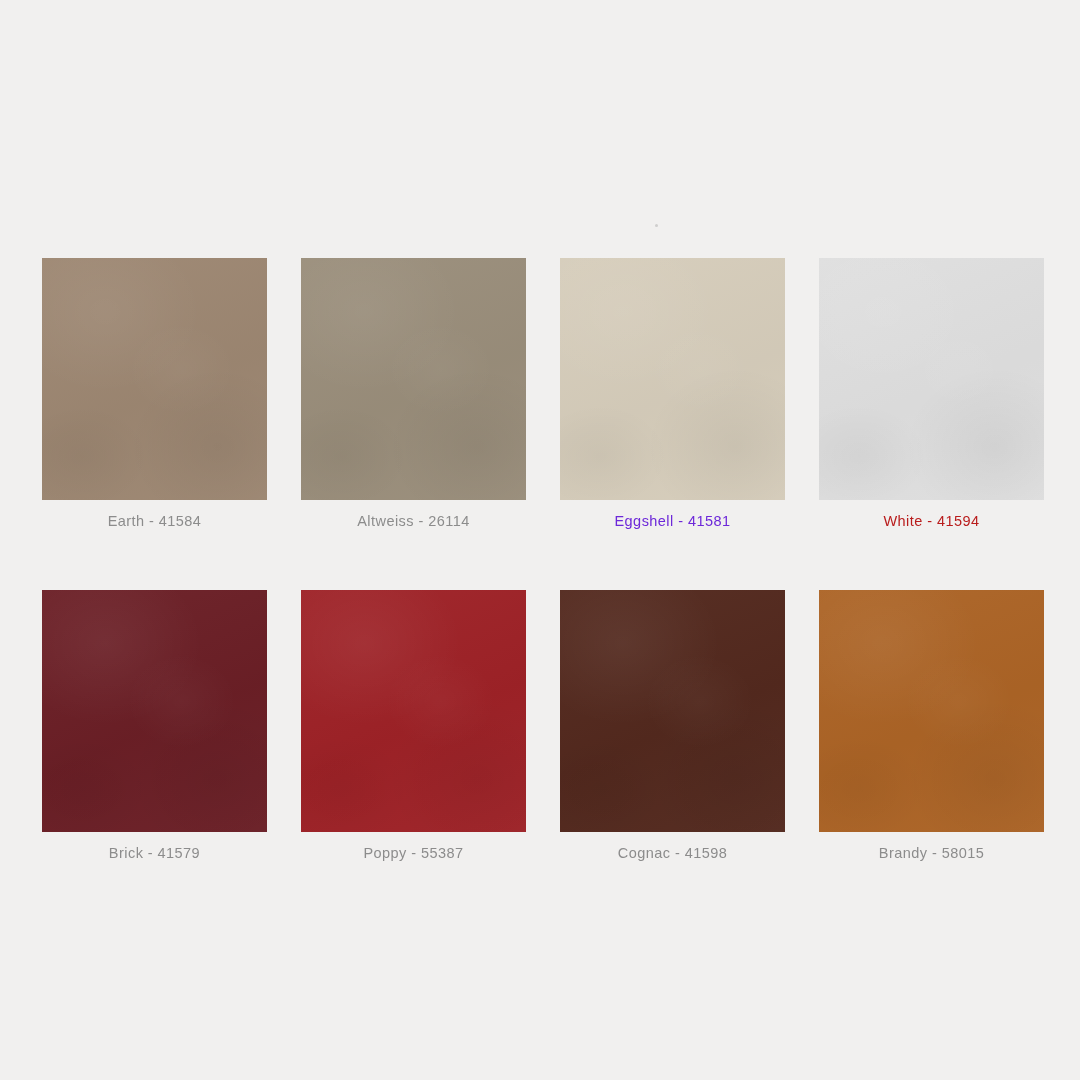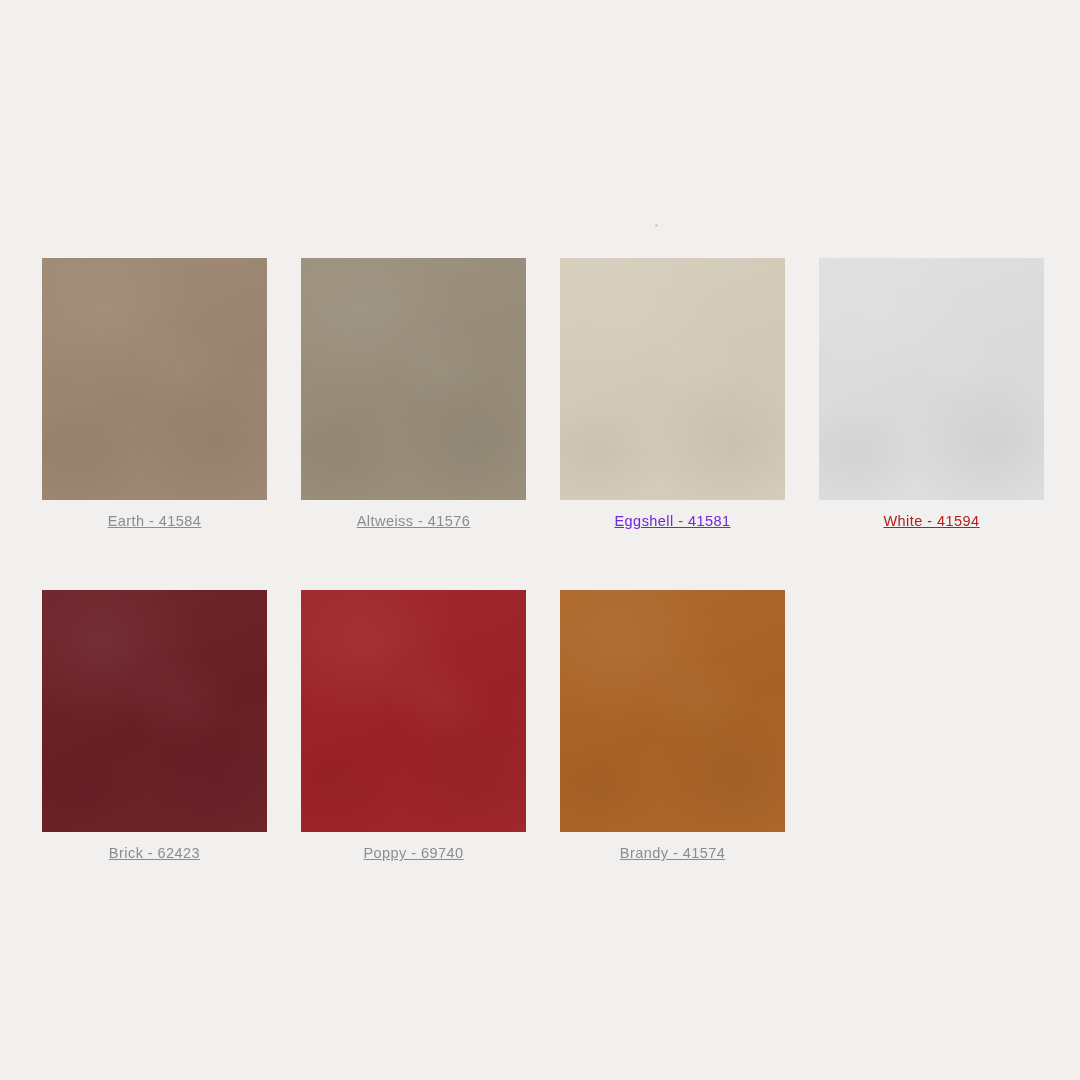--- a/index.html
+++ b/index.html
@@ -69,21 +69,20 @@
   }
 
   .swatch-label {
     margin-top: 13px;
     font-size: 14.5px;
     letter-spacing: 0.45px;
     color: #8C8C8C;
     text-align: right;
     line-height: 1.2;
     white-space: nowrap;
-    text-decoration: underline;
   }
 
   .stray-mark {
     position: absolute;
     left: 655px;
     top: 224px;
     width: 3px;
     height: 3px;
     border-radius: 50%;
     background: #CFCECD;
@@ -98,43 +97,47 @@
 
   <div class="swatch-grid">
 
     <div class="swatch-card">
       <div class="swatch-chip" style="background-color: rgb(157, 135, 114);"></div>
       <div class="swatch-label" style="color: rgb(140, 140, 140);">Earth - 41584</div>
     </div>
 
     <div class="swatch-card">
       <div class="swatch-chip" style="background-color: rgb(154, 142, 123);"></div>
-      <div class="swatch-label" style="color: rgb(140, 140, 140);">Altweiss - 41576</div>
+      <div class="swatch-label" style="color: rgb(140, 140, 140);">Altweiss - 26114</div>
     </div>
 
     <div class="swatch-card">
       <div class="swatch-chip" style="background-color: rgb(214, 205, 187);"></div>
       <div class="swatch-label" style="color: #6d28d9;">Eggshell - 41581</div>
     </div>
 
     <div class="swatch-card">
       <div class="swatch-chip" style="background-color: rgb(223, 223, 223);"></div>
       <div class="swatch-label" style="color: #b91c1c;">White - 41594</div>
     </div>
 
     <div class="swatch-card">
       <div class="swatch-chip" style="background-color: rgb(107, 31, 38);"></div>
-      <div class="swatch-label" style="color: rgb(140, 140, 140);">Brick - 62423</div>
+      <div class="swatch-label" style="color: rgb(140, 140, 140);">Brick - 41579</div>
     </div>
 
     <div class="swatch-card">
       <div class="swatch-chip" style="background-color: rgb(158, 34, 39);"></div>
-      <div class="swatch-label" style="color: rgb(140, 140, 140);">Poppy - 69740</div>
+      <div class="swatch-label" style="color: rgb(140, 140, 140);">Poppy - 55387</div>
     </div>
 
+    <div class="swatch-card">
+      <div class="swatch-chip" style="background-color: rgb(83, 41, 30);"></div>
+      <div class="swatch-label" style="color: rgb(140, 140, 140);">Cognac - 41598</div>
+    </div>
 
     <div class="swatch-card">
       <div class="swatch-chip" style="background-color: rgb(172, 100, 38);"></div>
-      <div class="swatch-label" style="color: rgb(140, 140, 140);">Brandy - 41574</div>
+      <div class="swatch-label" style="color: rgb(140, 140, 140);">Brandy - 58015</div>
     </div>
 
   </div>
 </div>
 
 </body></html>

